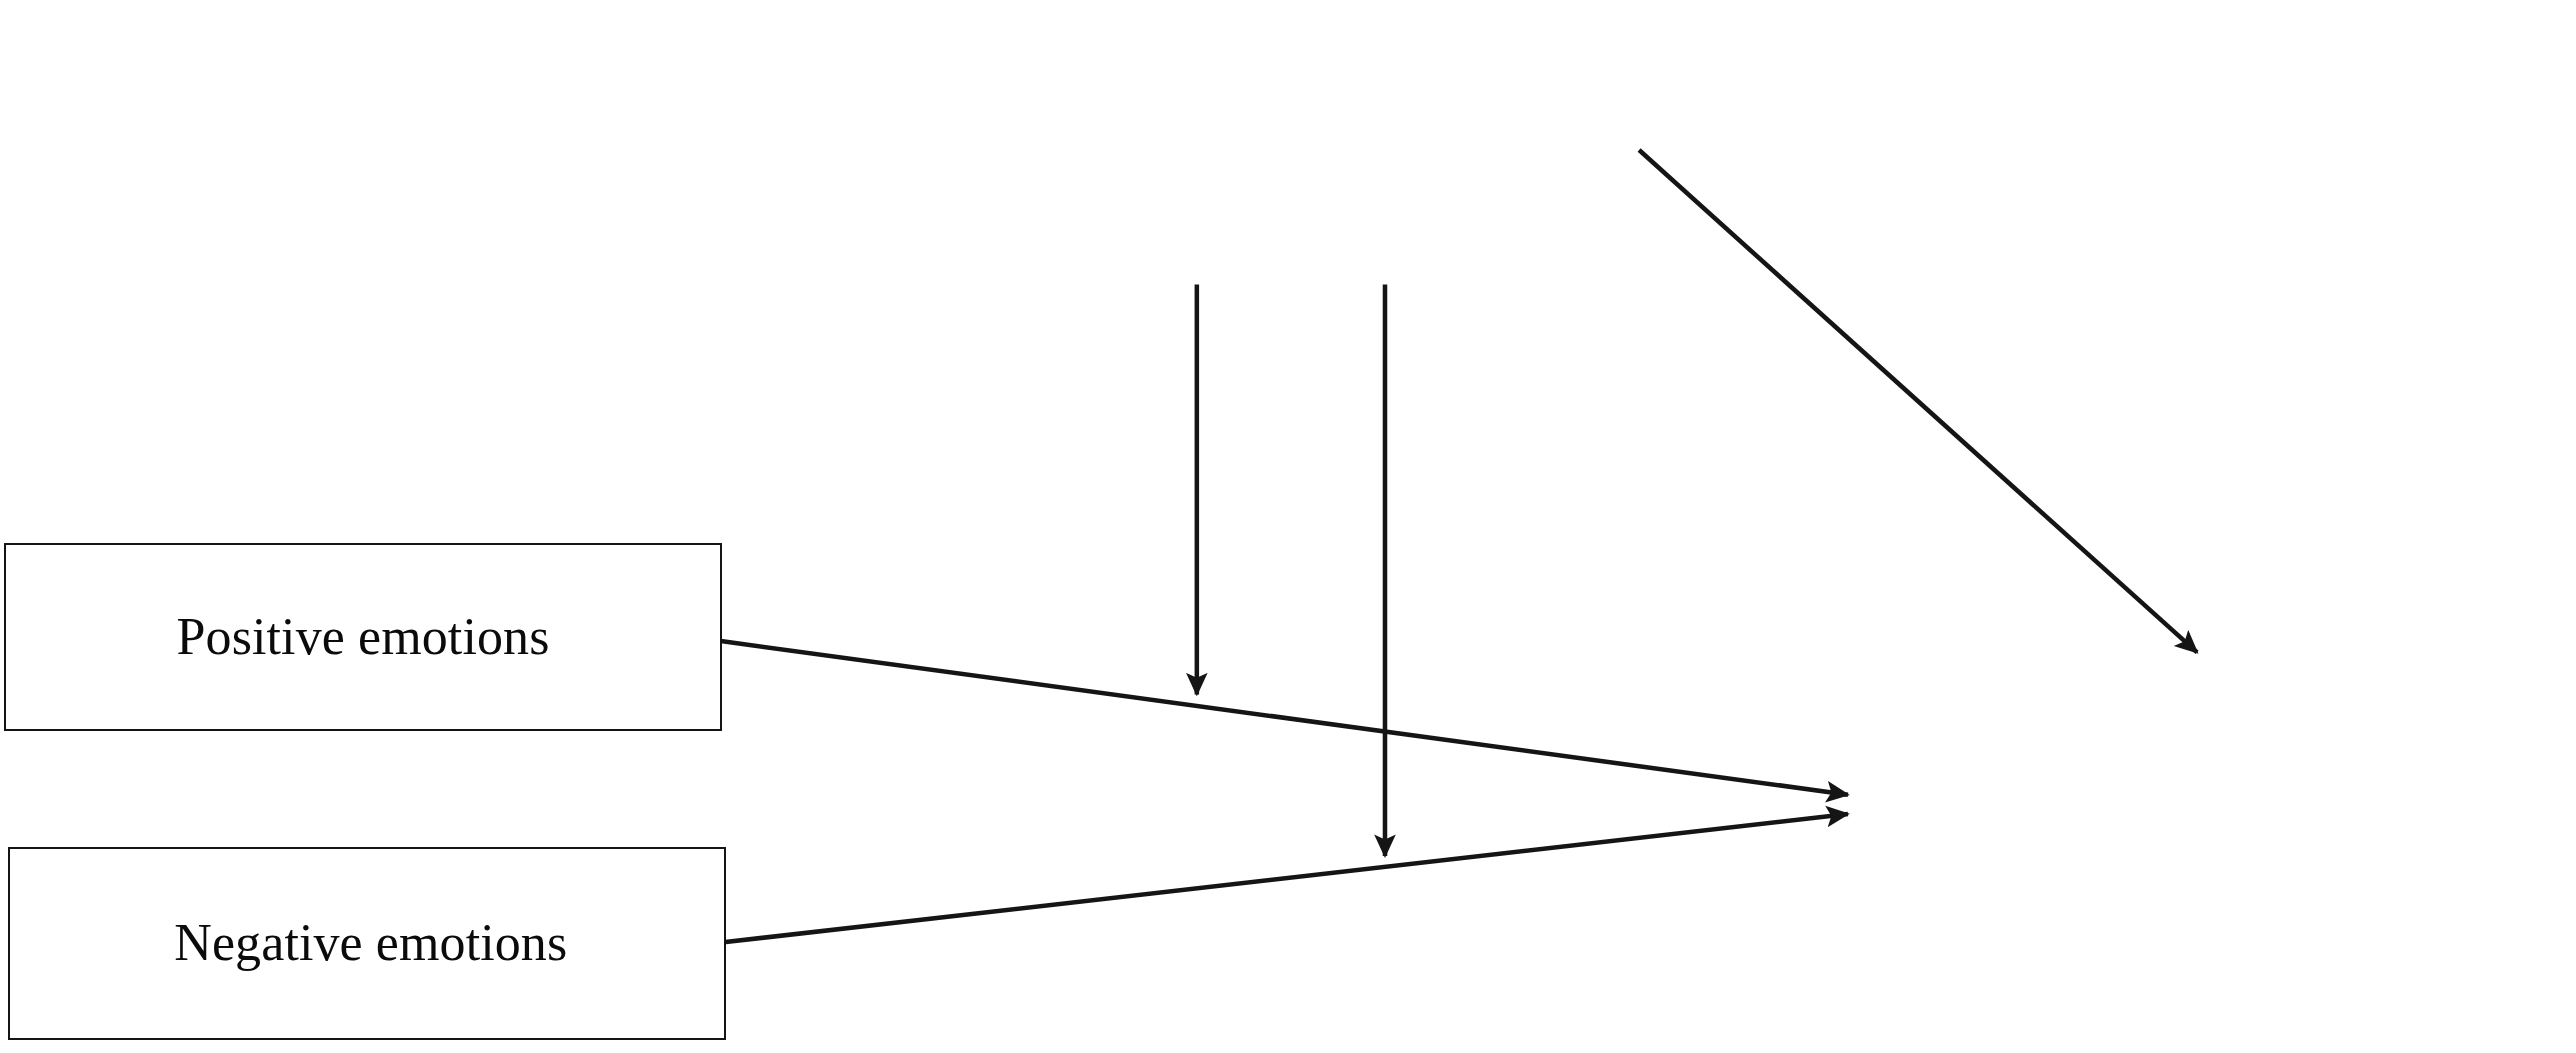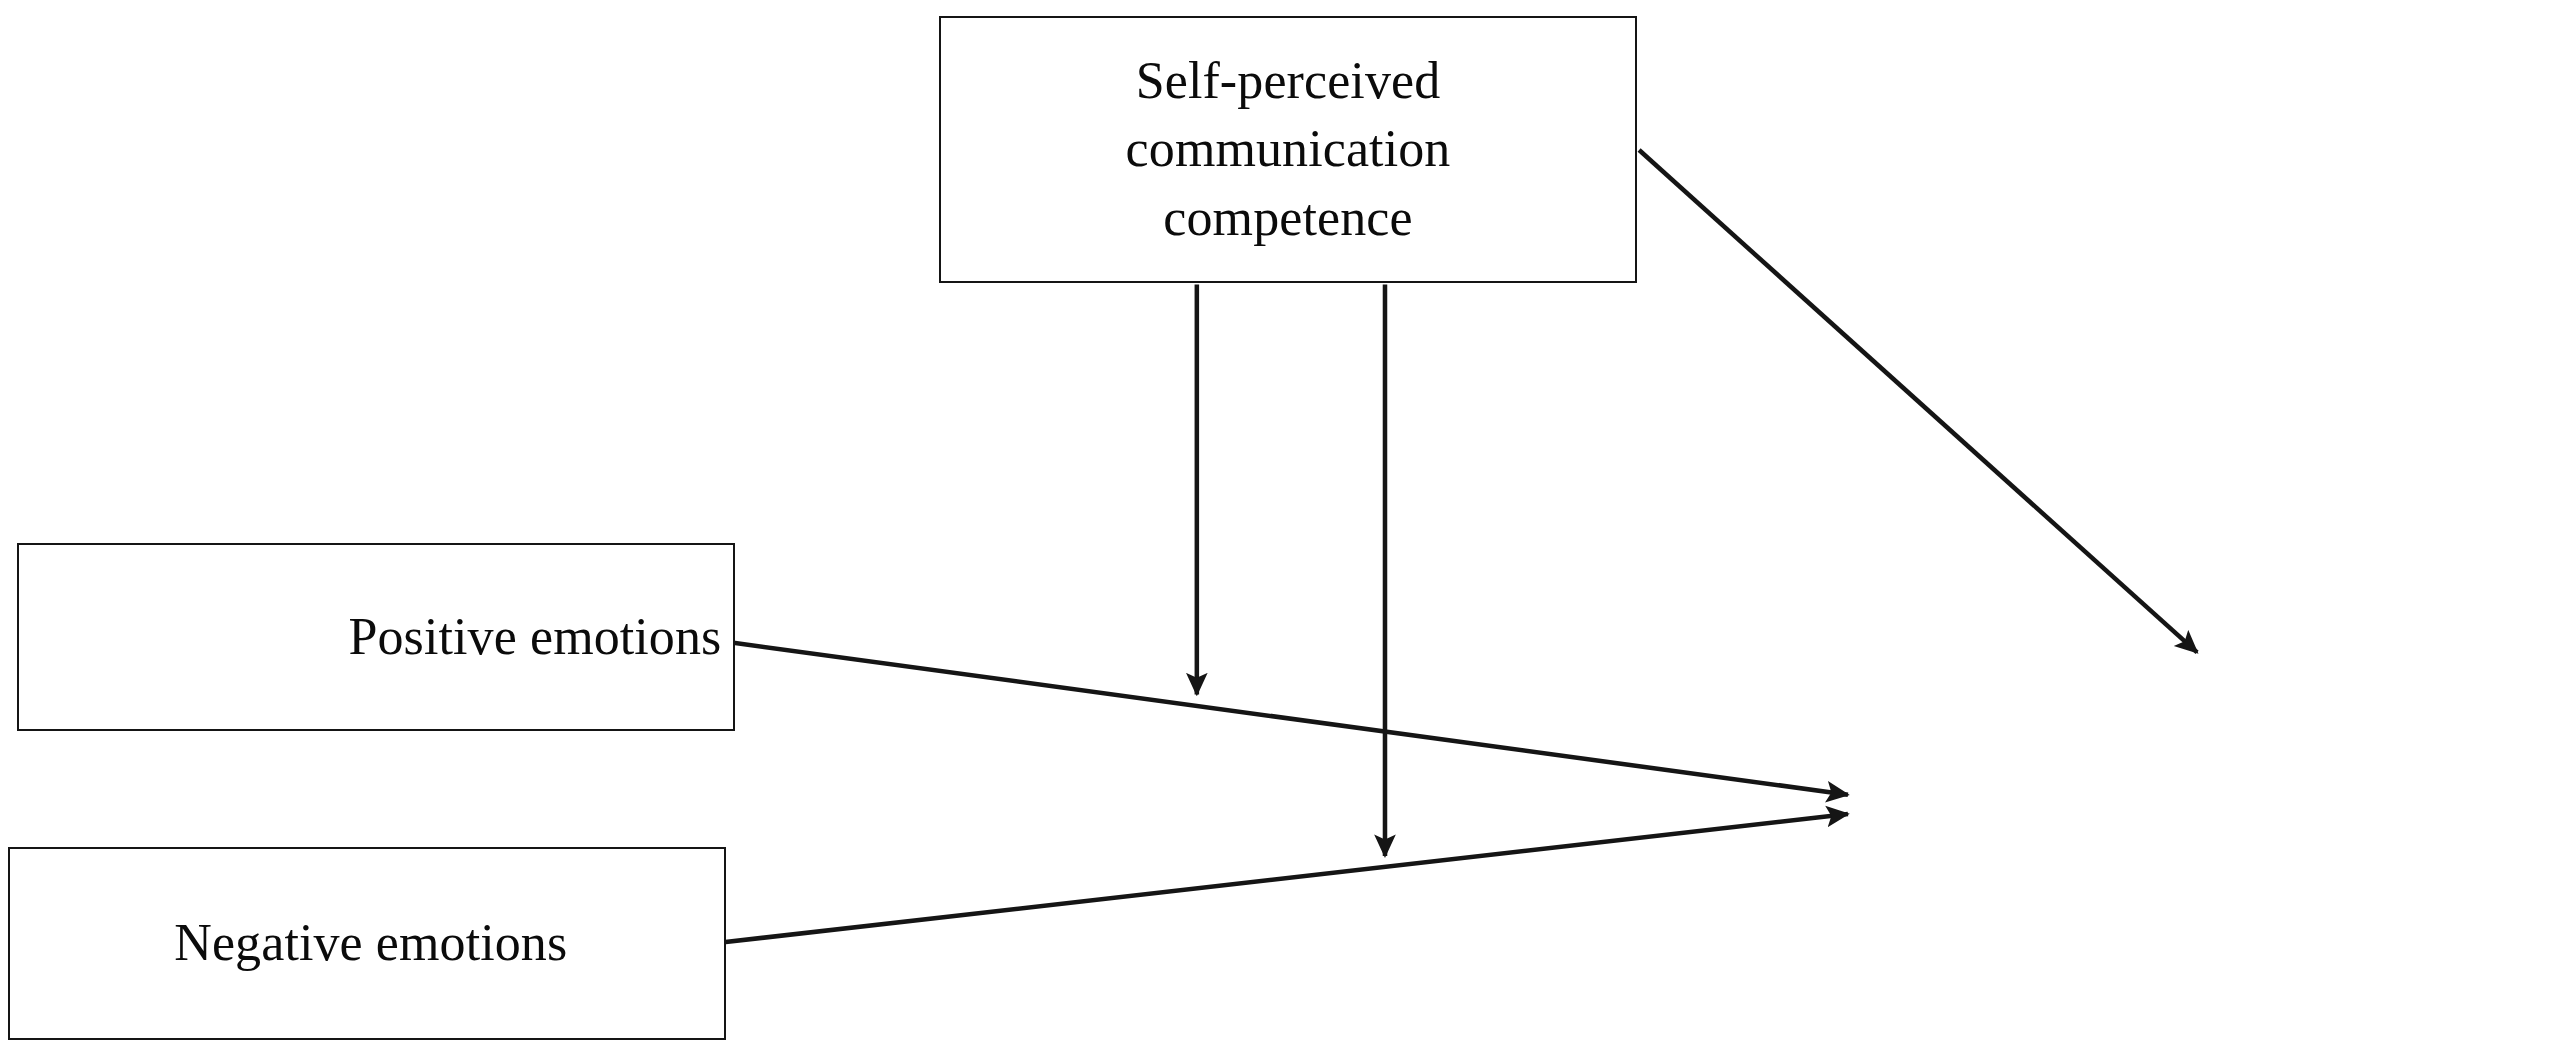--- a/index.html
+++ b/index.html
@@ -46,25 +46,24 @@
     padding: 0 11.6px;
   }
   #node-spcc {
     left: 939px;
     top: 16px;
     width: 698px;
     height: 267px;
   }
   #node-spcc .node-label { font-size: 52px; }
   #node-positive {
-    left: 17px;
+    left: 4px;
     top: 543px;
     width: 718px;
     height: 188px;
-    justify-content: flex-end;
   }
   #node-positive .node-label { font-size: 52px; }
   #node-negative {
     left: 7.8px;
     top: 847px;
     width: 718px;
     height: 193px;
     padding-left: 8px;
   }
   #node-negative .node-label { font-size: 52px; }
@@ -92,25 +91,20 @@
 
     <path fill="none" stroke="#151515" stroke-width="7" marker-end="url(#arrow-head)" d="M 1851 440 L 1851 1074"></path>
 
     <path fill="none" stroke="#151515" stroke-width="7" marker-end="url(#arrow-head)" d="M 2142 440 L 2142 1324"></path>
 
     <path fill="none" stroke="#151515" stroke-width="7" marker-end="url(#arrow-head)" d="M 1112 991 L 2858 1229"></path>
 
     <path fill="none" stroke="#151515" stroke-width="7" marker-end="url(#arrow-head)" d="M 1112 1458 L 2858 1259"></path>
   </svg>
 
-  <div class="node-box" id="node-spcc">
-    <span class="node-label">Self-perceived
-communication
-competence</span>
-  </div>
 
   <div class="node-box" id="node-positive">
     <span class="node-label">Positive emotions</span>
   </div>
 
   <div class="node-box" id="node-negative">
     <span class="node-label">Negative emotions</span>
   </div>
 
 

